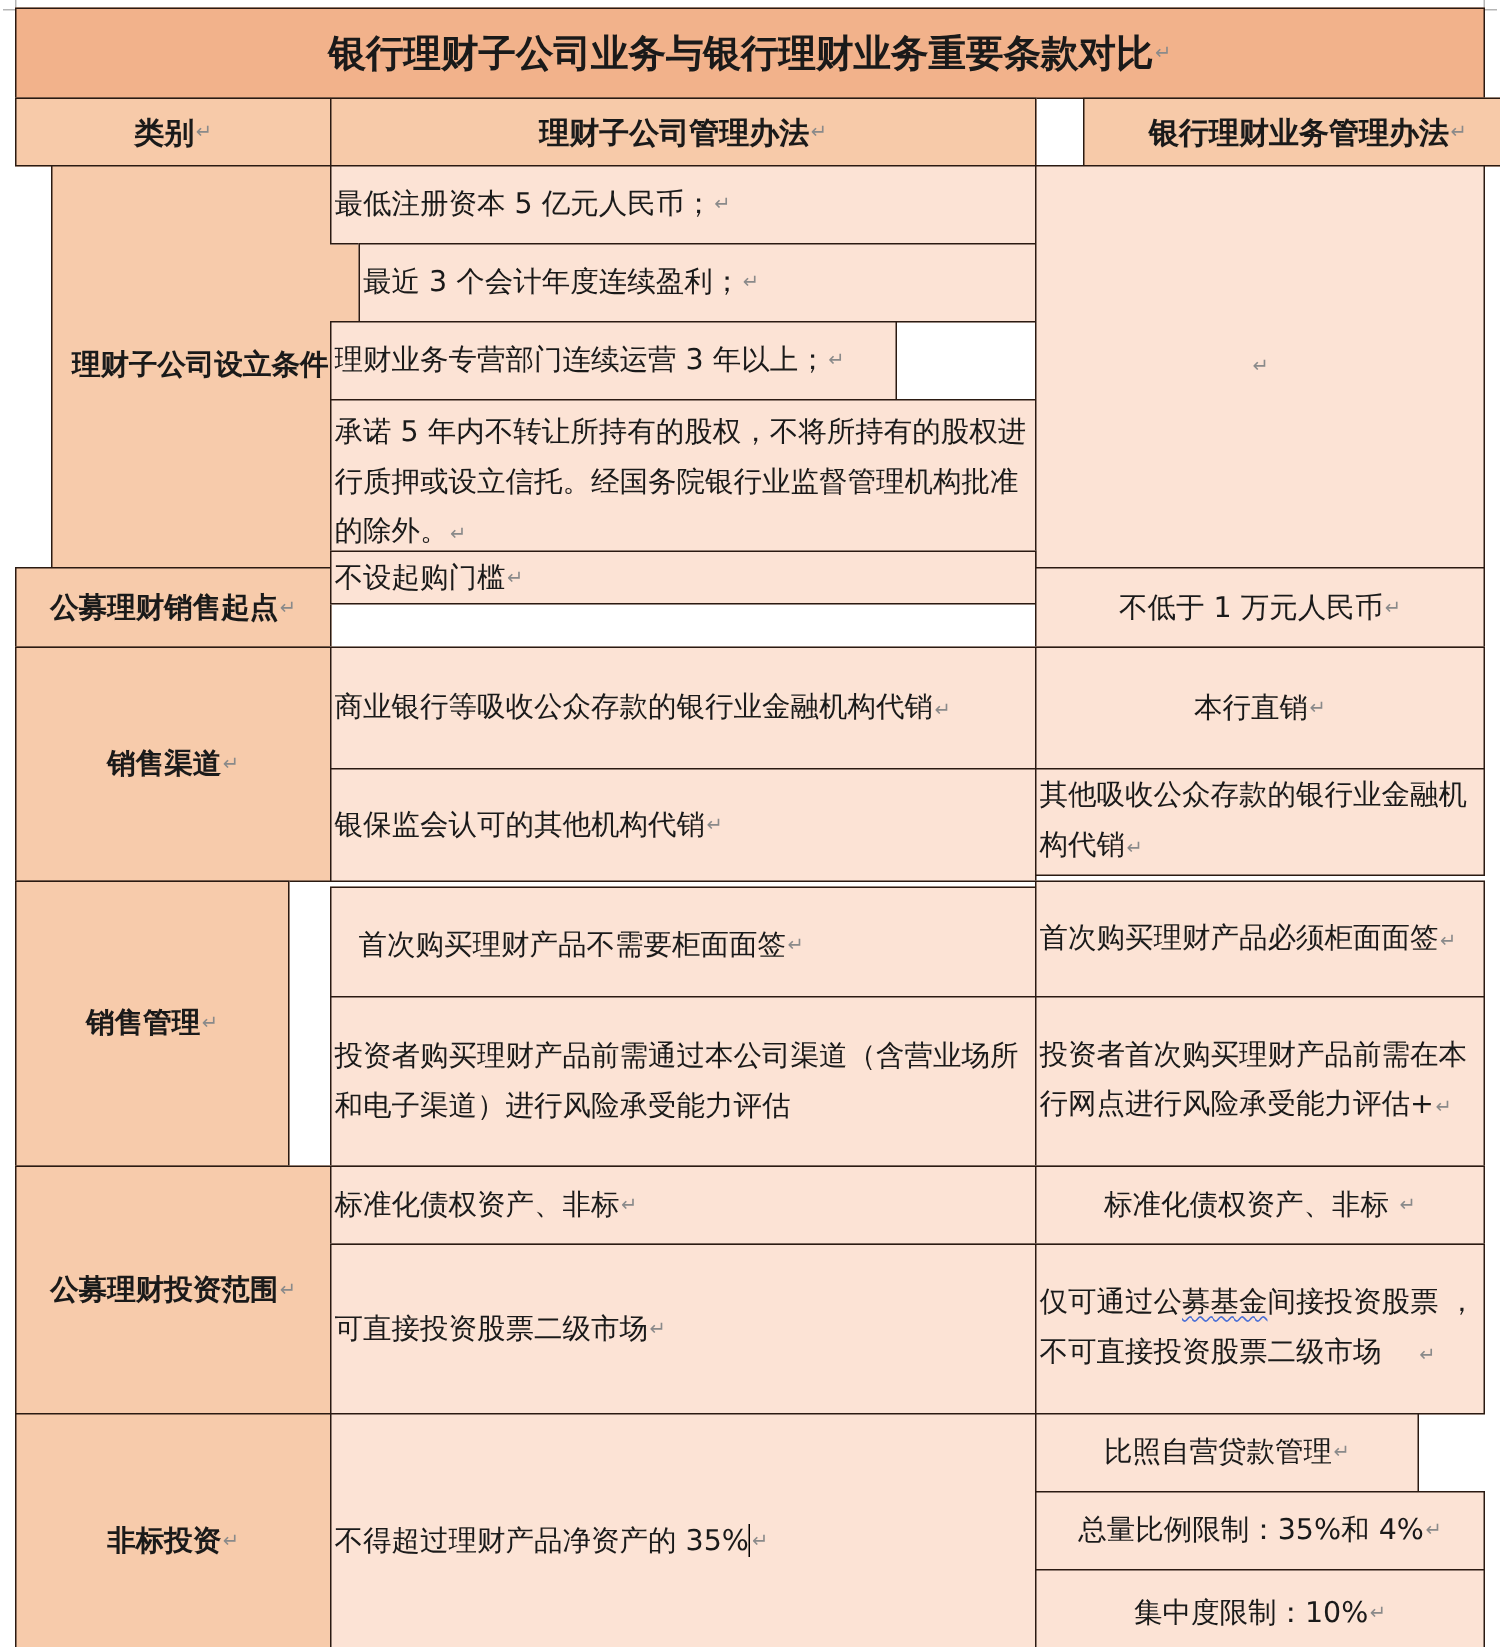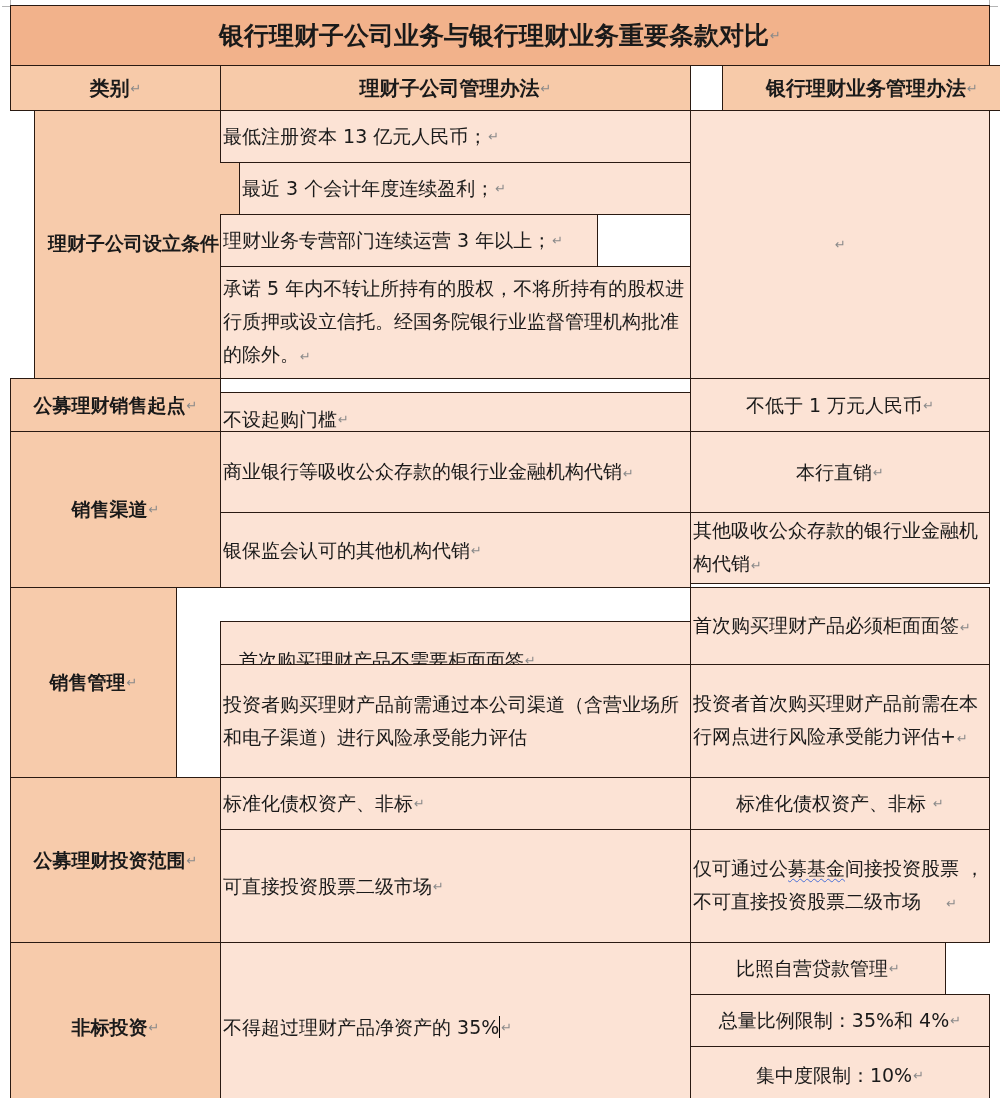--- a/index.html
+++ b/index.html
@@ -43,21 +43,21 @@
   </div>
   <div class="cell head" style="left:712px;top:60px;width:300px;height:46px;">
     <span>银行理财业务管理办法</span>
       <span class="pm">↵</span>
   </div>
 
   <div class="cell cat" style="left:0;top:105px;width:211px;height:269px;margin-left:24px;">
     <span><span>理财子公司设立条件</span><span class="pm">↵</span></span>
   </div>
   <div class="cell body" style="left:210px;top:105px;width:471px;height:53px;">
-    <span>最低注册资本 13 亿元人民币；</span>
+    <span>最低注册资本 5 亿元人民币；</span>
       <span class="pm">↵</span>
   </div>
   <div class="cell body" style="left:210px;top:157px;width:471px;height:53px;margin-left:19px;">
     <span>最近 3 个会计年度连续盈利；</span>
       <span class="pm">↵</span>
   </div>
   <div class="cell body" style="left:210px;top:209px;width:378px;height:53px;">
     <span>理财业务专营部门连续运营 3 年以上；</span>
       <span class="pm">↵</span>
   </div>
@@ -66,21 +66,21 @@
   </div>
   <div class="cell body center" style="left:680px;top:105px;width:300px;height:269px;">
     <span></span>
       <span class="pm">↵</span>
   </div>
 
   <div class="cell cat" style="left:0;top:373px;width:211px;height:54px;padding:0;">
     <span>公募理财销售起点</span>
       <span class="pm">↵</span>
   </div>
-  <div class="cell body" style="left:210px;top:387px;width:471px;height:54px;">
+  <div class="cell body" style="left:210px;top:362px;width:471px;height:36px;">
     <span>不设起购门槛</span>
       <span class="pm">↵</span>
   </div>
   <div class="cell body center" style="left:680px;top:373px;width:300px;height:54px;">
     <span>不低于 1 万元人民币</span>
       <span class="pm">↵</span>
   </div>
 
   <div class="cell cat" style="left:0;top:426px;width:211px;height:157px;">
     <span>销售渠道</span>
@@ -94,25 +94,25 @@
       <span class="pm">↵</span>
   </div>
   <div class="cell body center" style="left:680px;top:426px;width:300px;height:82px;">
     <span>本行直销</span>
       <span class="pm">↵</span>
   </div>
   <div class="cell body" style="left:680px;top:507px;width:300px;height:72px;">
     <span><span>其他吸收公众存款的银行业金融机构代销</span><span class="pm">↵</span></span>
   </div>
 
-  <div class="cell cat" style="left:0;top:582px;width:167px;height:191px;">
+  <div class="cell cat" style="left:0;top:582px;width:183px;height:191px;">
     <span>销售管理</span>
       <span class="pm">↵</span>
   </div>
-  <div class="cell body" style="left:210px;top:616px;width:471px;height:78px;padding-left:18px;">
+  <div class="cell body" style="left:210px;top:586px;width:471px;height:78px;padding-left:18px;">
     <span>首次购买理财产品不需要柜面面签</span>
       <span class="pm">↵</span>
   </div>
   <div class="cell body" style="left:210px;top:659px;width:471px;height:114px;">
     <span>投资者购买理财产品前需通过本公司渠道（含营业场所和电子渠道）进行风险承受能力评估</span>
   </div>
   <div class="cell body" style="left:680px;top:582px;width:300px;height:78px;">
     <span><span>首次购买理财产品必须柜面面签</span><span class="pm">↵</span></span>
   </div>
   <div class="cell body" style="left:680px;top:659px;width:300px;height:114px;">

